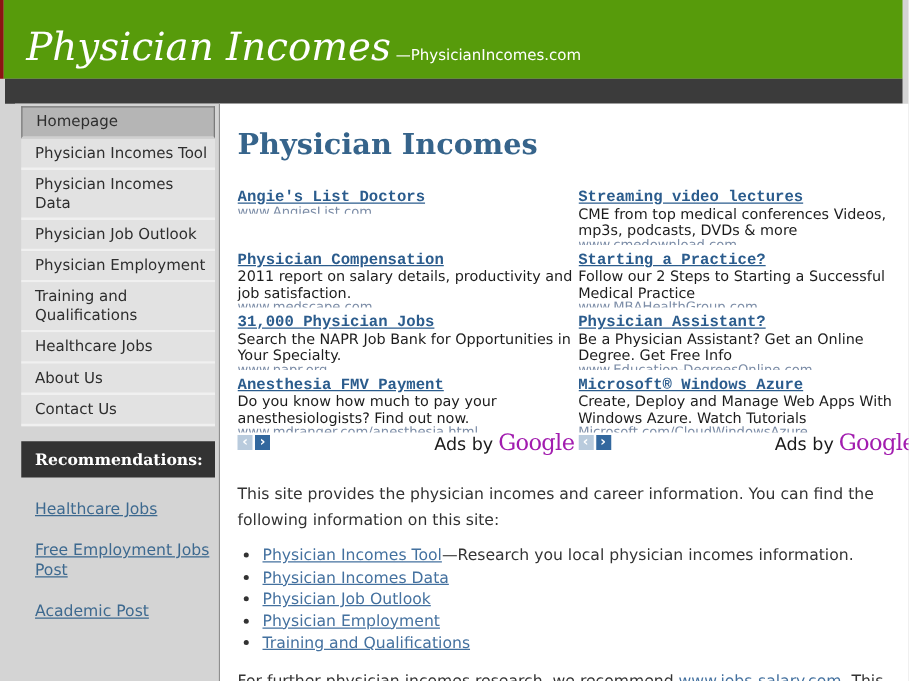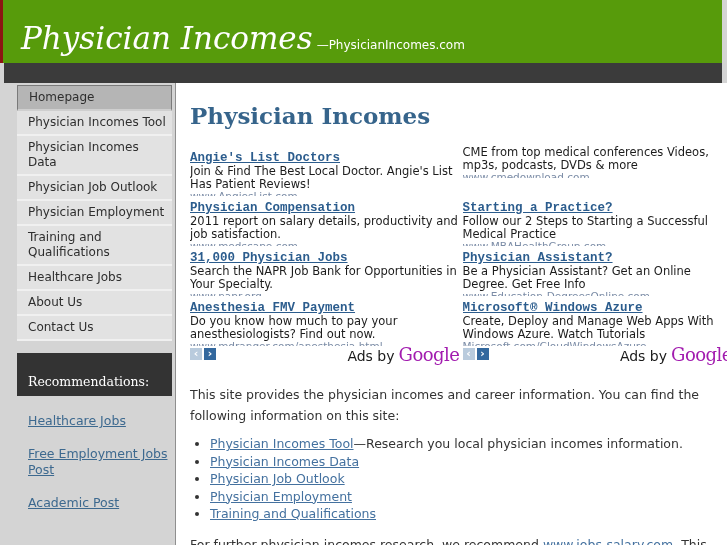--- a/index.html
+++ b/index.html
@@ -18,21 +18,21 @@
   
   .navbar { position:absolute; left:4px; top:63px; width:718px; height:20px; background:#3b3b3b; }
 
   
   .layout { position:absolute; left:12px; top:83px; width:727px; height:462px; display:flex; background:#d4d4d4; }
   .sidebar { width:163px; padding:2px 3px 0 5px; background:#d4d4d4; }
   .side-item { width:155px; background:#e2e2e2; color:#2e2e2e; font-size:12px; line-height:15px;
                padding:4px 4px 4px 11px; border-bottom:2px solid #f0f0f0; cursor:pointer; }
   .side-item.active { background:#b5b5b5; border:1px solid #7a7a7a; border-bottom:2px solid #cfcfcf; }
   .rec-heading { width:155px; background:#333333; color:#ffffff; font-family:"DejaVu Serif", serif;
-                 font-weight:normal; font-size:12.5px; padding:21px 6px 7px 11px; margin-top:12px; }
+                 font-weight:bold; font-size:12.5px; padding:7px 6px 7px 11px; margin-top:12px; }
   .rec-link { display:block; width:144px; margin:17px 0 0 11px; color:#3d698f; font-size:12.5px;
               line-height:16px; text-decoration:underline; }
 
   
   .content { flex:1; background:#ffffff; border-left:1px solid #8f8f8f; border-right:1px solid #8f8f8f;
              margin-right:6px; padding:0 0 0 14px; overflow:hidden; }
   .page-title { font-family:"DejaVu Serif", serif; font-weight:bold; color:#36648b;
                 font-size:23px; line-height:26px; margin-top:20px; }
 
   .ads-row { display:flex; margin-top:17px; }
@@ -95,21 +95,20 @@
 
     <main class="content">
 
       <h1 class="page-title">Physician Incomes</h1>
 
       <div class="ads-row">
 
         <div class="ad-col">
           <div class="ad">
             <a class="ad-title" href="#">Angie's List Doctors</a>
-            <div class="ad-body">Join &amp; Find The Best Local Doctor. Angie's List Has Patient Reviews!</div>
             <div class="ad-url">www.AngiesList.com</div>
           </div>
           <div class="ad">
             <a class="ad-title" href="#">Physician Compensation</a>
             <div class="ad-body">2011 report on salary details, productivity and job satisfaction.</div>
             <div class="ad-url">www.medscape.com</div>
           </div>
           <div class="ad">
             <a class="ad-title" href="#">31,000 Physician Jobs</a>
             <div class="ad-body">Search the NAPR Job Bank for Opportunities in Your Specialty.</div>
@@ -126,20 +125,21 @@
               <span class="ad-arrow next">›</span>
             </span>
             <span>
               <span class="adsby">Ads by</span><span class="google-logo">Google</span>
             </span>
           </div>
         </div>
 
         <div class="ad-col">
           <div class="ad">
+            <a class="ad-title" href="#">Streaming video lectures</a>
             <div class="ad-body">CME from top medical conferences Videos, mp3s, podcasts, DVDs &amp; more</div>
             <div class="ad-url">www.cmedownload.com</div>
           </div>
           <div class="ad">
             <a class="ad-title" href="#">Starting a Practice?</a>
             <div class="ad-body">Follow our 2 Steps to Starting a Successful Medical Practice</div>
             <div class="ad-url">www.MBAHealthGroup.com</div>
           </div>
           <div class="ad">
             <a class="ad-title" href="#">Physician Assistant?</a>

